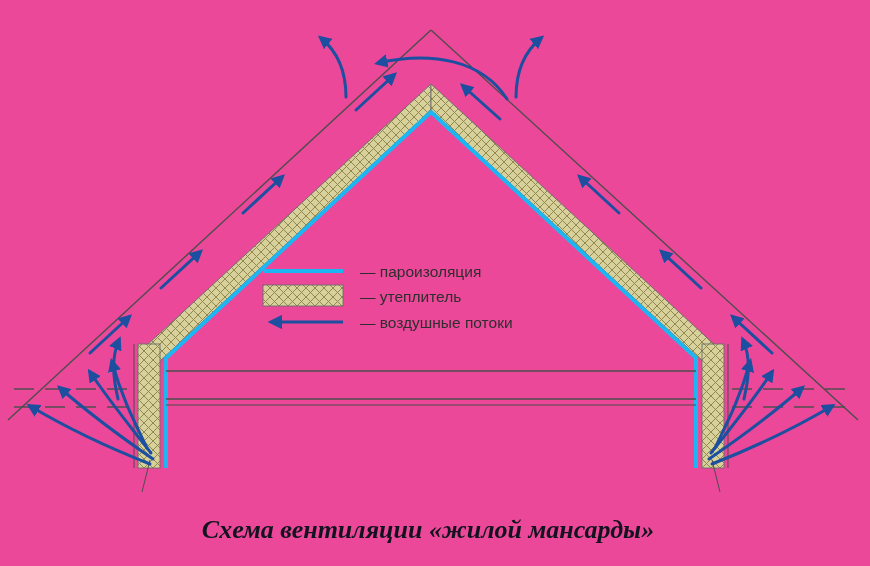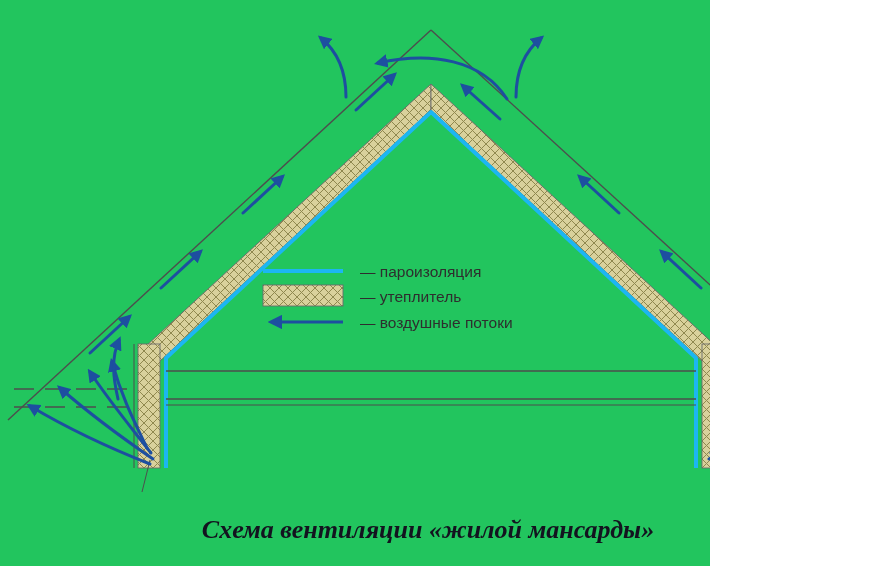--- a/index.html
+++ b/index.html
@@ -1,20 +1,20 @@
 <!DOCTYPE html>
 <html><head>
 <meta charset="utf-8">
 <style>
   html, body { margin: 0; padding: 0; background: #ffffff; }
   .stage {
     position: relative;
-    width: 710px;
+    width: 870px;
     height: 566px;
-    background: #22c55e;
+    background: #ec4899;
     overflow: hidden;
     font-family: "Liberation Sans", sans-serif;
   }
   svg { display: block; }
   .legend-label {
     font: 15.5px "Liberation Sans", sans-serif;
     fill: #2e2e2e;
   }
   .caption-text {
     font-style: italic;

